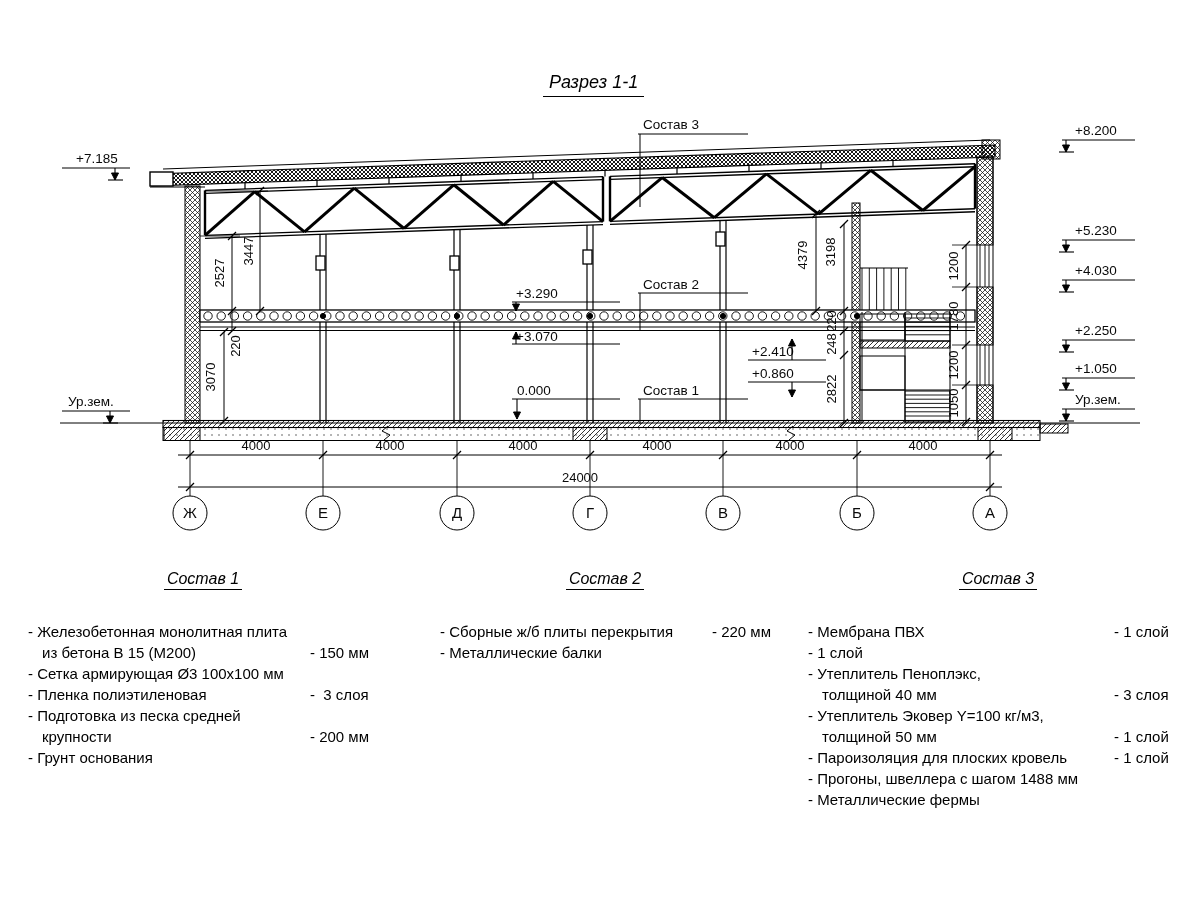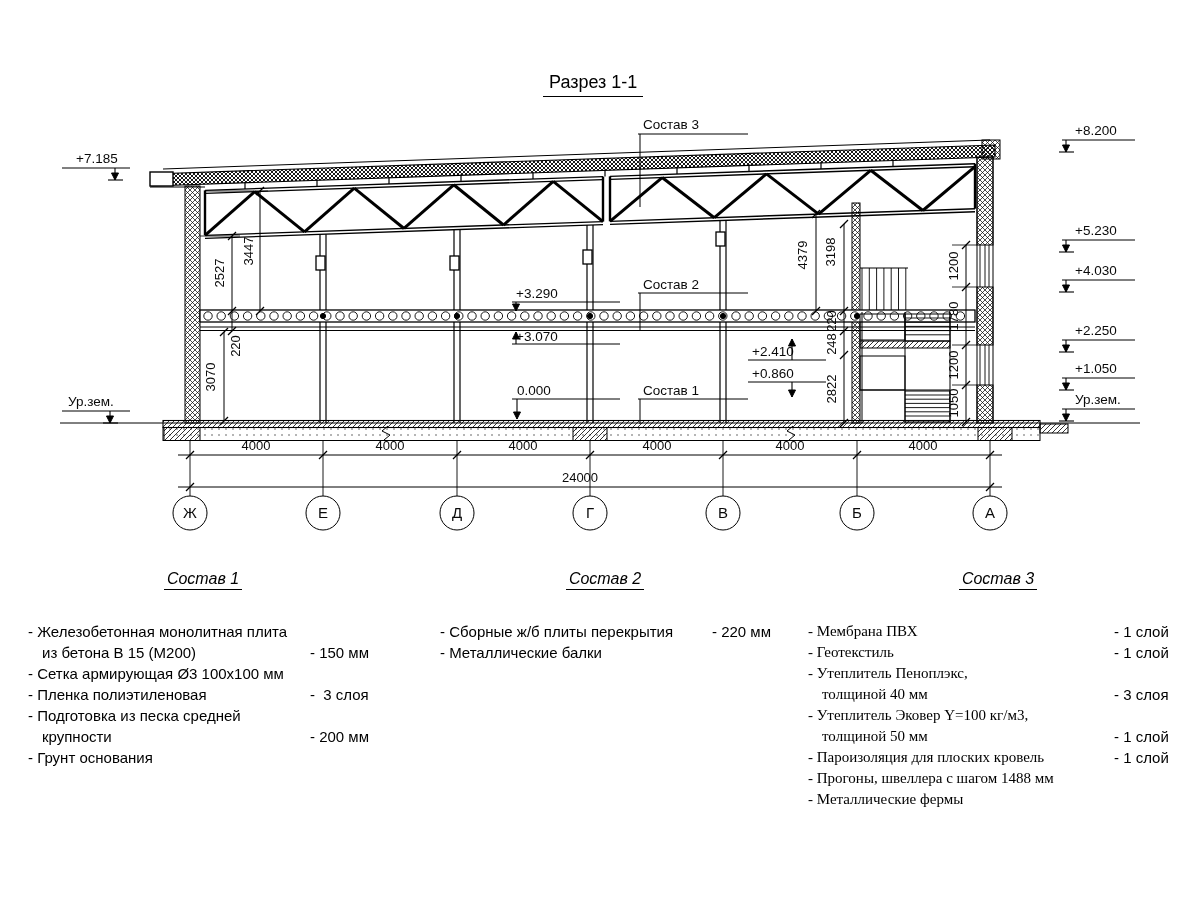--- a/index.html
+++ b/index.html
@@ -1,31 +1,31 @@
 <!DOCTYPE html>
 <html><head>
 <meta charset="utf-8">
 <style>
   html,body{margin:0;padding:0;background:#fff;}
   #stage{position:relative;width:1200px;height:900px;background:#ffffff;overflow:hidden;
          font-family:"Liberation Sans",sans-serif;color:#000;}
-  #drawTitle{position:absolute;left:543px;top:72px;font-size:18px;
+  #drawTitle{position:absolute;left:543px;top:72px;font-size:18px;font-style:italic;
              border-bottom:1.6px solid #000;padding:0 6px 3px;text-align:center;}
   svg text{font-family:"Liberation Sans",sans-serif;fill:#0a0a0a;}
   text.dim{font-size:13px;}
   text.mark{font-size:13.5px;}
   text.axis{font-size:15px;}
   .legend{position:absolute;font-size:15px;line-height:21px;}
   .legend h3{margin:0 0 32px;font-size:16px;font-style:italic;font-weight:normal;
              text-align:center;}
   .legend h3 span{border-bottom:1.4px solid #000;padding:0 3px 2px;}
   .l-item{display:flex;align-items:flex-end;}
   .l-t{white-space:pre-line;padding-left:14px;text-indent:-14px;flex:none;}
   .l-v{white-space:pre;flex:none;}
-  .lg1 .l-t{width:268px;} .lg2 .l-t{width:258px;} .lg3 .l-t{width:292px;font-family:Liberation Serif, serif;}
+  .lg1 .l-t{width:268px;} .lg2 .l-t{width:258px;} .lg3 .l-t{width:292px;}
 </style>
 </head>
 <body>
 
 <div id="stage">
 
   <div id="drawTitle">Разрез 1-1</div>
 
   <svg id="cad" width="1200" height="560" viewBox="0 0 1200 560">
     <defs>
@@ -514,21 +514,20 @@
       </div>
   </div>
   <div class="legend lg3" style="left:808px;top:568px;width:380px;">
     <h3><span>Состав 3</span></h3>
     <div class="l-body">
         <div class="l-item">
           <div class="l-t">- Мембрана ПВХ</div>
           <div class="l-v">- 1 слой</div>
         </div>
         <div class="l-item">
-          <div class="l-t">- Геотекстиль</div>
           <div class="l-v">- 1 слой</div>
         </div>
         <div class="l-item">
           <div class="l-t">- Утеплитель Пеноплэкс,
 толщиной 40 мм</div>
           <div class="l-v">- 3 слоя</div>
         </div>
         <div class="l-item">
           <div class="l-t">- Утеплитель Эковер Y=100 кг/м3,
 толщиной 50 мм</div>

